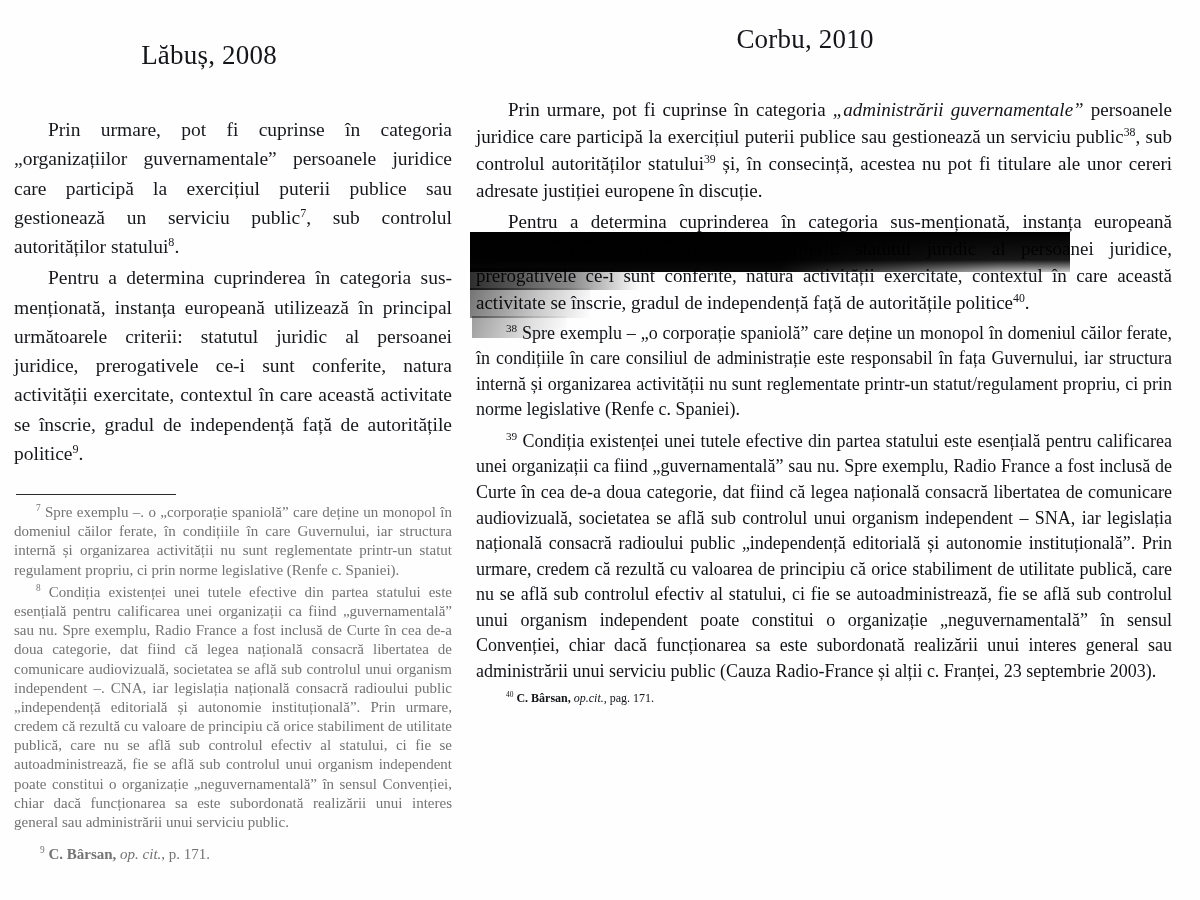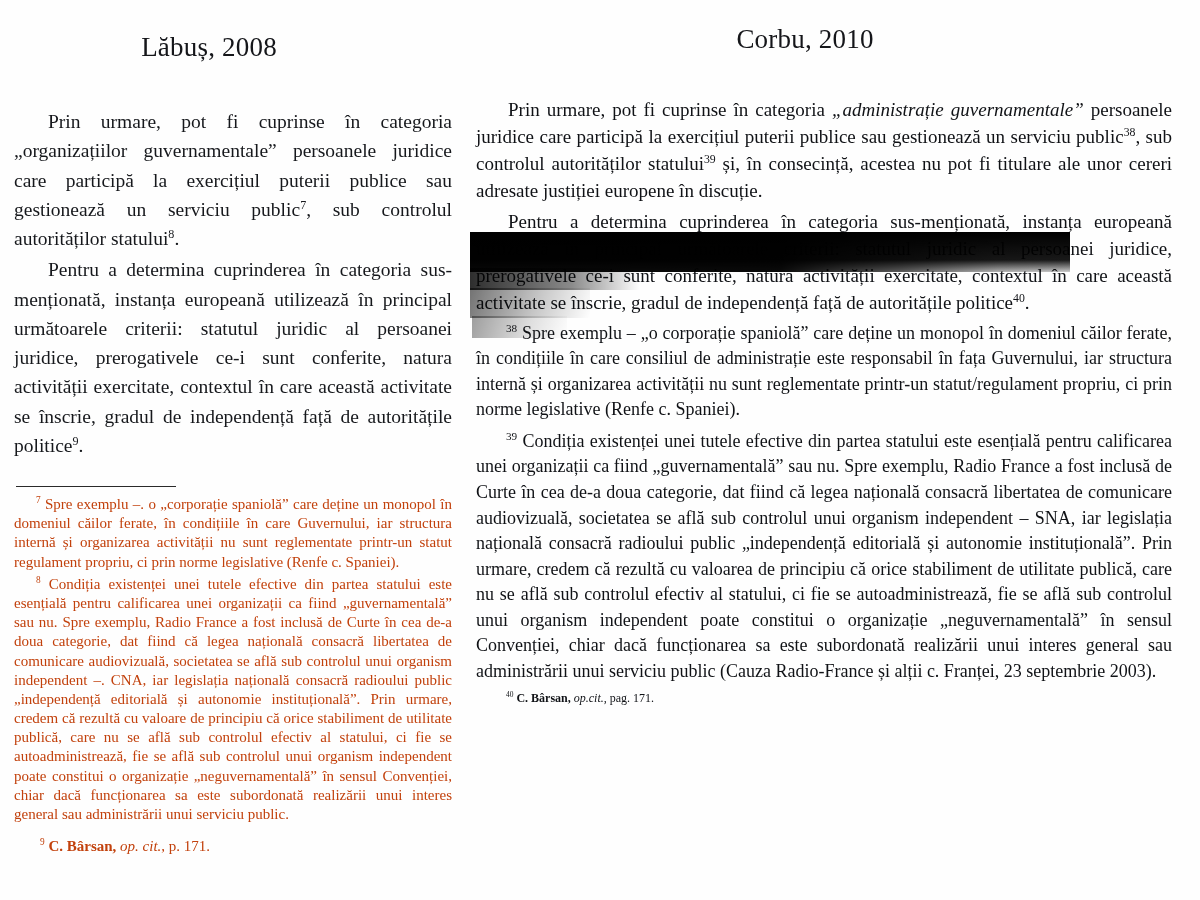--- a/index.html
+++ b/index.html
@@ -23,21 +23,21 @@
   }
   .col {
     position: absolute;
     top: 0;
     height: 900px;
     box-sizing: border-box;
   }
   .col-left {
     left: 0;
     width: 470px;
-    padding: 8px 18px 0 14px;
+    padding: 16px 18px 0 14px;
   }
   .col-right {
     left: 470px;
     width: 730px;
     padding: 0 28px 0 6px;
   }
   .col-title {
     text-align: center;
     font-size: 27px;
     font-family: "Liberation Serif", serif;
@@ -68,21 +68,21 @@
     width: 160px;
     height: 1px;
     background: #2a2a2a;
     border: 0;
     margin-left: 2px;
   }
   .left-notes {
     font-size: 15px;
     line-height: 1.28;
     text-align: justify;
-    color: #c2410c;
+    color: #737373;
   }
   .left-notes p {
     margin: 0 0 3px 0;
     text-indent: 22px;
   }
   .left-notes p.last {
     text-indent: 26px;
     margin-top: 13px;
   }
 
@@ -191,21 +191,21 @@
         <sup>9</sup> <span class="bd">C. Bârsan,</span> <span class="it">op. cit.</span>, p. 171.
       </p>
     </div>
   </div>
 
   <div class="col col-right">
     <div class="col-title title-right">Corbu, 2010</div>
 
     <div class="right-body">
       <p>
-        Prin urmare, pot fi cuprinse în categoria <span class="it">„administrație guvernamentale”</span> persoanele juridice care participă la exercițiul puterii publice sau gestionează un serviciu public<sup>38</sup>, sub controlul autorităților statului<sup>39</sup> și, în consecință, acestea nu pot fi titulare ale unor cereri adresate justiției europene în discuție.
+        Prin urmare, pot fi cuprinse în categoria <span class="it">„administrării guvernamentale”</span> persoanele juridice care participă la exercițiul puterii publice sau gestionează un serviciu public<sup>38</sup>, sub controlul autorităților statului<sup>39</sup> și, în consecință, acestea nu pot fi titulare ale unor cereri adresate justiției europene în discuție.
       </p>
       <p>
         Pentru a determina cuprinderea în categoria sus-menționată, instanța europeană utilizează în principal următoarele criterii: statutul juridic al persoanei juridice, prerogativele ce-i sunt conferite, natura activității exercitate, contextul în care această activitate se înscrie, gradul de independență față de autoritățile politice<sup>40</sup>.
       </p>
     </div>
 
     <div class="right-notes">
       <p>
         <sup>38</sup> Spre exemplu – „o corporație spaniolă” care deține un monopol în domeniul căilor ferate, în condițiile în care consiliul de administrație este responsabil în fața Guvernului, iar structura internă și organizarea activității nu sunt reglementate printr-un statut/regulament propriu, ci prin norme legislative (Renfe c. Spaniei).
       </p>

